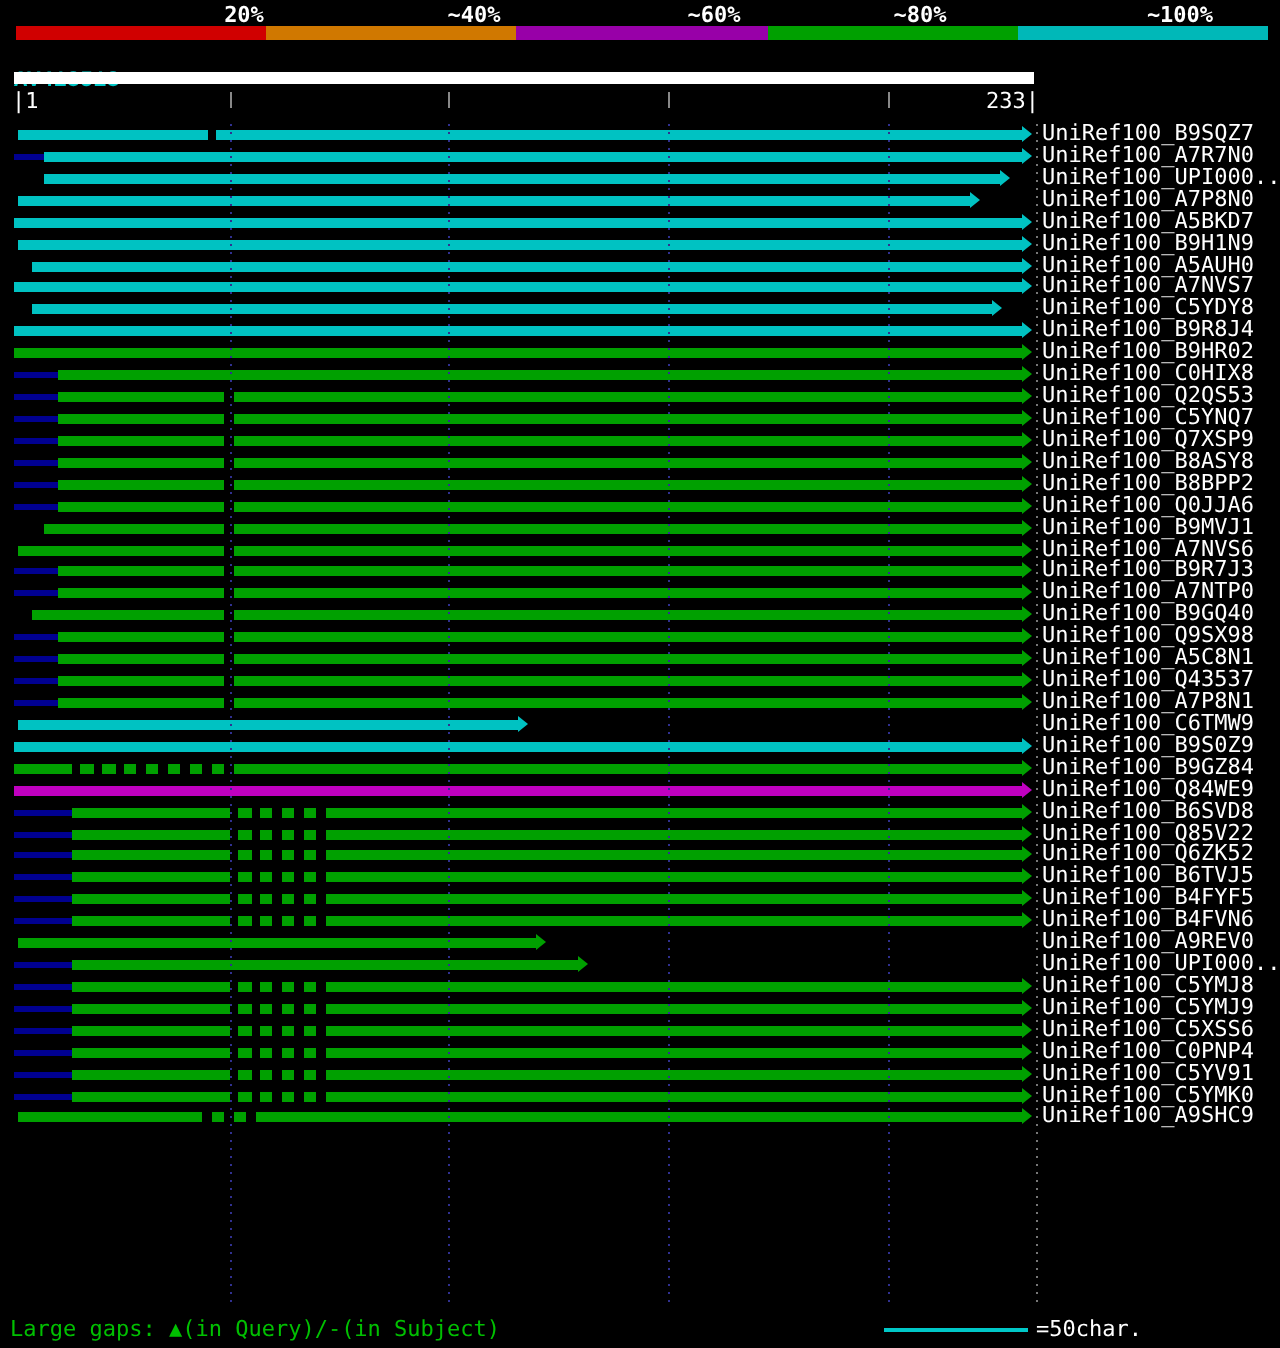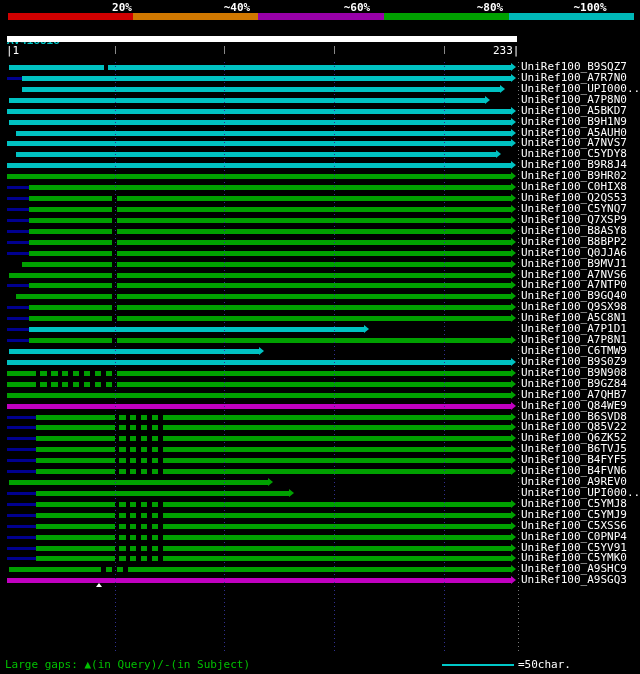--- a/index.html
+++ b/index.html
@@ -39,21 +39,21 @@
   .legend-scale-text{position:absolute;left:518px;top:3px;color:#fff;white-space:nowrap;}
 </style>
 </head>
 <body>
 
 <div class="screen">
   <div class="scale-labels">
       <span class="scale-label" style="left: 122px;">20%</span>
       <span class="scale-label" style="left: 237px;">~40%</span>
       <span class="scale-label" style="left: 357px;">~60%</span>
-      <span class="scale-label" style="left: 490px;">~80%</span>
+      <span class="scale-label" style="left: 460px;">~80%</span>
       <span class="scale-label" style="left: 590px;">~100%</span>
     </div>
   <div class="scale-bar">
       <div class="scale-seg" style="background: rgb(208, 0, 0);"></div>
       <div class="scale-seg" style="background: rgb(208, 120, 0);"></div>
       <div class="scale-seg" style="background: rgb(152, 0, 168);"></div>
       <div class="scale-seg" style="background: rgb(0, 160, 0);"></div>
       <div class="scale-seg" style="background: rgb(0, 184, 184);"></div>
     </div>
   <div class="query-title">AV418518</div>
@@ -187,20 +187,27 @@
         <div class="bar" style="left: 9.2px; width: 502.8px; background: rgb(0, 160, 0);"></div>
         <div class="gapd" style="left: 112.3px; width: 4.4px; background: rgb(0, 0, 0);"></div>
         <div class="arrow" style="left: 511px; border-left-color: rgb(0, 160, 0);"></div>
         <div class="hlabel">UniRef100_A7NVS6</div>
       </div>
       <div class="arow">
         <div class="pre" style="left: 7px; width: 21.9px; background: rgb(0, 0, 144);"></div>
         <div class="bar" style="left: 28.9px; width: 483.1px; background: rgb(0, 160, 0);"></div>
         <div class="gapd" style="left: 112.3px; width: 4.4px; background: rgb(0, 0, 0);"></div>
         <div class="arrow" style="left: 511px; border-left-color: rgb(0, 160, 0);"></div>
+        <div class="hlabel">UniRef100_B9R7J3</div>
+      </div>
+      <div class="arow">
+        <div class="pre" style="left: 7px; width: 21.9px; background: rgb(0, 0, 144);"></div>
+        <div class="bar" style="left: 28.9px; width: 483.1px; background: rgb(0, 160, 0);"></div>
+        <div class="gapd" style="left: 112.3px; width: 4.4px; background: rgb(0, 0, 0);"></div>
+        <div class="arrow" style="left: 511px; border-left-color: rgb(0, 160, 0);"></div>
         <div class="hlabel">UniRef100_A7NTP0</div>
       </div>
       <div class="arow">
         <div class="bar" style="left: 15.8px; width: 496.2px; background: rgb(0, 160, 0);"></div>
         <div class="gapd" style="left: 112.3px; width: 4.4px; background: rgb(0, 0, 0);"></div>
         <div class="arrow" style="left: 511px; border-left-color: rgb(0, 160, 0);"></div>
         <div class="hlabel">UniRef100_B9GQ40</div>
       </div>
       <div class="arow">
         <div class="pre" style="left: 7px; width: 21.9px; background: rgb(0, 0, 144);"></div>
@@ -211,23 +218,24 @@
       </div>
       <div class="arow">
         <div class="pre" style="left: 7px; width: 21.9px; background: rgb(0, 0, 144);"></div>
         <div class="bar" style="left: 28.9px; width: 483.1px; background: rgb(0, 160, 0);"></div>
         <div class="gapd" style="left: 112.3px; width: 4.4px; background: rgb(0, 0, 0);"></div>
         <div class="arrow" style="left: 511px; border-left-color: rgb(0, 160, 0);"></div>
         <div class="hlabel">UniRef100_A5C8N1</div>
       </div>
       <div class="arow">
         <div class="pre" style="left: 7px; width: 21.9px; background: rgb(0, 0, 144);"></div>
-        <div class="bar" style="left: 28.9px; width: 336.1px; background: rgb(0, 194, 194);"></div>
-        <div class="arrow" style="left: 364px; border-left-color: rgb(0, 194, 194);"></div>
-        <div class="hlabel">UniRef100_A7P1D1</div>
+        <div class="bar" style="left: 28.9px; width: 483.1px; background: rgb(0, 160, 0);"></div>
+        <div class="gapd" style="left: 112.3px; width: 4.4px; background: rgb(0, 0, 0);"></div>
+        <div class="arrow" style="left: 511px; border-left-color: rgb(0, 160, 0);"></div>
+        <div class="hlabel">UniRef100_Q43537</div>
       </div>
       <div class="arow">
         <div class="pre" style="left: 7px; width: 21.9px; background: rgb(0, 0, 144);"></div>
         <div class="bar" style="left: 28.9px; width: 483.1px; background: rgb(0, 160, 0);"></div>
         <div class="gapd" style="left: 112.3px; width: 4.4px; background: rgb(0, 0, 0);"></div>
         <div class="arrow" style="left: 511px; border-left-color: rgb(0, 160, 0);"></div>
         <div class="hlabel">UniRef100_A7P8N1</div>
       </div>
       <div class="arow">
         <div class="bar" style="left: 9.2px; width: 250.5px; background: rgb(0, 194, 194);"></div>
@@ -243,39 +251,21 @@
         <div class="bar" style="left: 7px; width: 505px; background: rgb(0, 160, 0);"></div>
         <div class="gapd" style="left: 35.5px; width: 4.4px; background: rgb(0, 0, 0);"></div>
         <div class="gapd" style="left: 46.5px; width: 4.4px; background: rgb(0, 0, 0);"></div>
         <div class="gapd" style="left: 57.5px; width: 4.4px; background: rgb(0, 0, 0);"></div>
         <div class="gapd" style="left: 68.4px; width: 4.4px; background: rgb(0, 0, 0);"></div>
         <div class="gapd" style="left: 79.4px; width: 4.4px; background: rgb(0, 0, 0);"></div>
         <div class="gapd" style="left: 90.4px; width: 4.4px; background: rgb(0, 0, 0);"></div>
         <div class="gapd" style="left: 101.3px; width: 4.4px; background: rgb(0, 0, 0);"></div>
         <div class="gapd" style="left: 112.3px; width: 4.4px; background: rgb(0, 0, 0);"></div>
         <div class="arrow" style="left: 511px; border-left-color: rgb(0, 160, 0);"></div>
-        <div class="hlabel">UniRef100_B9N908</div>
-      </div>
-      <div class="arow">
-        <div class="bar" style="left: 7px; width: 505px; background: rgb(0, 160, 0);"></div>
-        <div class="gapd" style="left: 35.5px; width: 4.4px; background: rgb(0, 0, 0);"></div>
-        <div class="gapd" style="left: 46.5px; width: 4.4px; background: rgb(0, 0, 0);"></div>
-        <div class="gapd" style="left: 57.5px; width: 4.4px; background: rgb(0, 0, 0);"></div>
-        <div class="gapd" style="left: 68.4px; width: 4.4px; background: rgb(0, 0, 0);"></div>
-        <div class="gapd" style="left: 79.4px; width: 4.4px; background: rgb(0, 0, 0);"></div>
-        <div class="gapd" style="left: 90.4px; width: 4.4px; background: rgb(0, 0, 0);"></div>
-        <div class="gapd" style="left: 101.3px; width: 4.4px; background: rgb(0, 0, 0);"></div>
-        <div class="gapd" style="left: 112.3px; width: 4.4px; background: rgb(0, 0, 0);"></div>
-        <div class="arrow" style="left: 511px; border-left-color: rgb(0, 160, 0);"></div>
         <div class="hlabel">UniRef100_B9GZ84</div>
-      </div>
-      <div class="arow">
-        <div class="bar" style="left: 7px; width: 505px; background: rgb(0, 160, 0);"></div>
-        <div class="arrow" style="left: 511px; border-left-color: rgb(0, 160, 0);"></div>
-        <div class="hlabel">UniRef100_A7QHB7</div>
       </div>
       <div class="arow">
         <div class="bar" style="left: 7px; width: 505px; background: rgb(192, 0, 192);"></div>
         <div class="arrow" style="left: 511px; border-left-color: rgb(192, 0, 192);"></div>
         <div class="hlabel">UniRef100_Q84WE9</div>
       </div>
       <div class="arow">
         <div class="pre" style="left: 7px; width: 28.5px; background: rgb(0, 0, 144);"></div>
         <div class="bar" style="left: 35.5px; width: 476.5px; background: rgb(0, 160, 0);"></div>
         <div class="gapd" style="left: 114.5px; width: 4.4px; background: rgb(0, 0, 0);"></div>
@@ -418,26 +408,20 @@
         <div class="arrow" style="left: 511px; border-left-color: rgb(0, 160, 0);"></div>
         <div class="hlabel">UniRef100_C5YMK0</div>
       </div>
       <div class="arow">
         <div class="bar" style="left: 9.2px; width: 502.8px; background: rgb(0, 160, 0);"></div>
         <div class="gapd" style="left: 101.3px; width: 4.4px; background: rgb(0, 0, 0);"></div>
         <div class="gapd" style="left: 112.3px; width: 4.4px; background: rgb(0, 0, 0);"></div>
         <div class="gapd" style="left: 123.3px; width: 4.4px; background: rgb(0, 0, 0);"></div>
         <div class="arrow" style="left: 511px; border-left-color: rgb(0, 160, 0);"></div>
         <div class="hlabel">UniRef100_A9SHC9</div>
-      </div>
-      <div class="arow">
-        <div class="bar" style="left: 7px; width: 505px; background: rgb(192, 0, 192);"></div>
-        <div class="arrow" style="left: 511px; border-left-color: rgb(192, 0, 192);"></div>
-        <div class="tri" style="left: 96.1px; border-bottom-color: rgb(255, 255, 255);"></div>
-        <div class="hlabel">UniRef100_A9SGQ3</div>
       </div>
     </div>
   <div class="legend">
     <span class="legend-gaps">Large gaps: ▲(in Query)/-(in Subject)</span>
     <span class="legend-line"></span>
     <span class="legend-scale-text">=50char.</span>
   </div>
 </div>
 
 </body></html>

